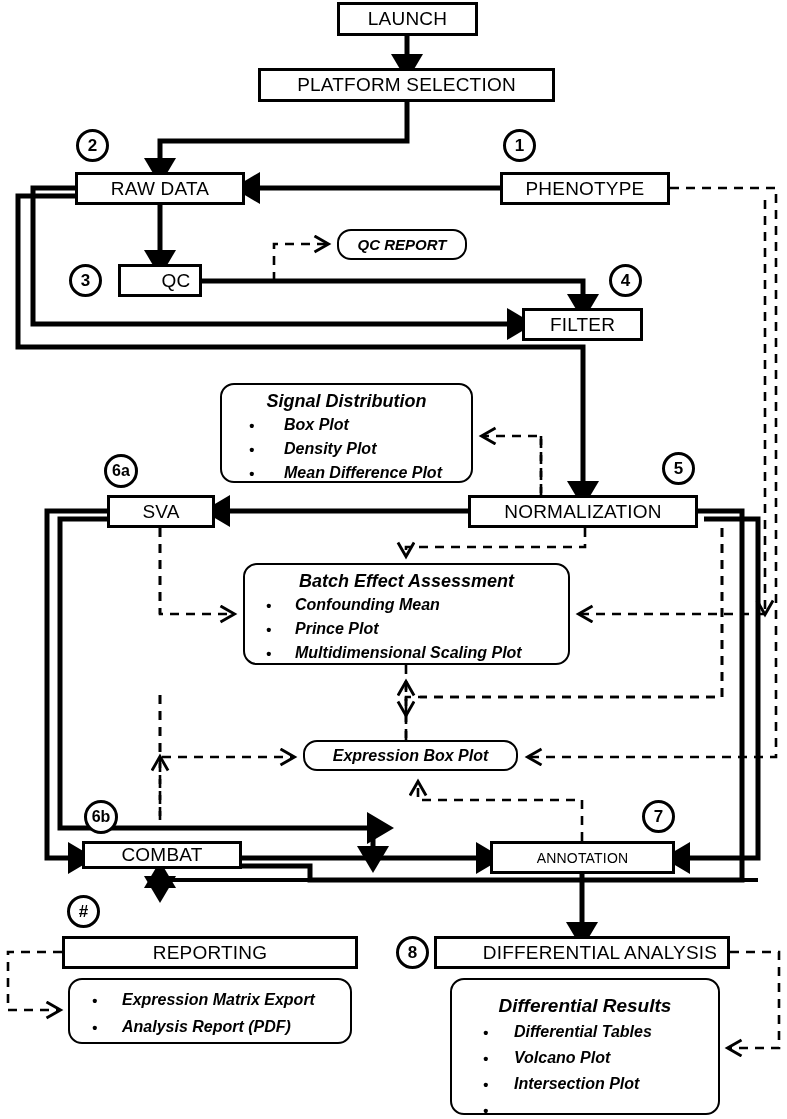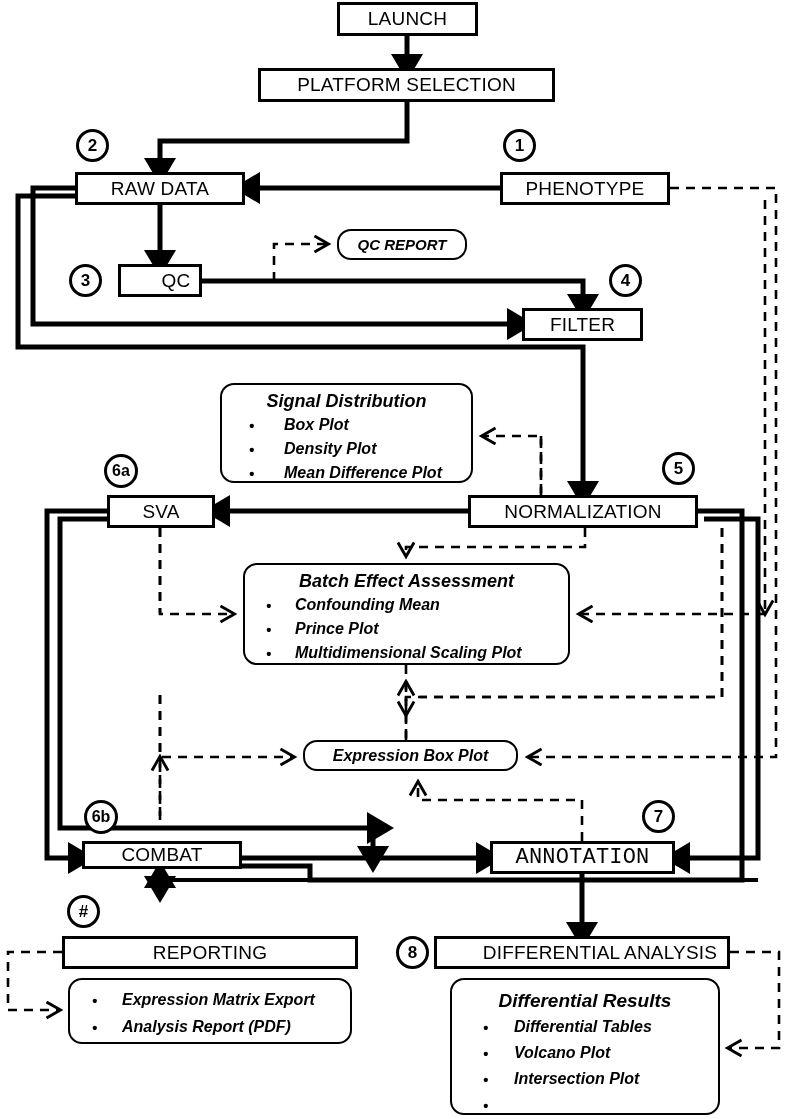--- a/index.html
+++ b/index.html
@@ -199,21 +199,21 @@
   </div>
 
   <div class="pbox" style="left:468px;top:495px;width:230px;height:33px;font-size:19px;">
     <span>NORMALIZATION</span>
   </div>
 
   <div class="pbox" style="left:82px;top:841px;width:160px;height:28px;font-size:19px;">
     <span>COMBAT</span>
   </div>
 
-  <div class="pbox" style="left:490px;top:841px;width:185px;height:33px;font-size:22px;font-family:Liberation Mono, monospace;">
+  <div class="pbox" style="left:490px;top:841px;width:185px;height:33px;font-size:14px;">
     <span>ANNOTATION</span>
   </div>
 
   <div class="pbox" style="left:62px;top:936px;width:296px;height:33px;font-size:19px;">
     <span>REPORTING</span>
   </div>
 
   <div class="pbox" style="left:434px;top:936px;width:296px;height:33px;font-size:19px;padding-left:36px;">
     <span>DIFFERENTIAL ANALYSIS</span>
   </div>
@@ -268,21 +268,21 @@
         <span class="bul" style="left:22px;">•</span>
         <span class="txt">Expression Matrix Export</span>
       </li>
       <li style="height:27px;line-height:27px;padding-left:52px;font-size:16px;">
         <span class="bul" style="left:22px;">•</span>
         <span class="txt">Analysis Report (PDF)</span>
       </li>
     </ul>
   </div>
 
-  <div class="rbox" style="left:450px;top:978px;width:270px;height:137px;padding:8px 0 0 0;">
+  <div class="rbox" style="left:450px;top:978px;width:270px;height:137px;padding:13px 0 0 0;">
     <div class="rtitle" style="font-size:19px;line-height:25px;">Differential Results</div>
     <ul style="margin-top:1px;">
       <li style="height:26px;line-height:26px;padding-left:62px;font-size:16px;">
         <span class="bul" style="left:31px;">•</span>
         <span class="txt">Differential Tables</span>
       </li>
       <li style="height:26px;line-height:26px;padding-left:62px;font-size:16px;">
         <span class="bul" style="left:31px;">•</span>
         <span class="txt">Volcano Plot</span>
       </li>

